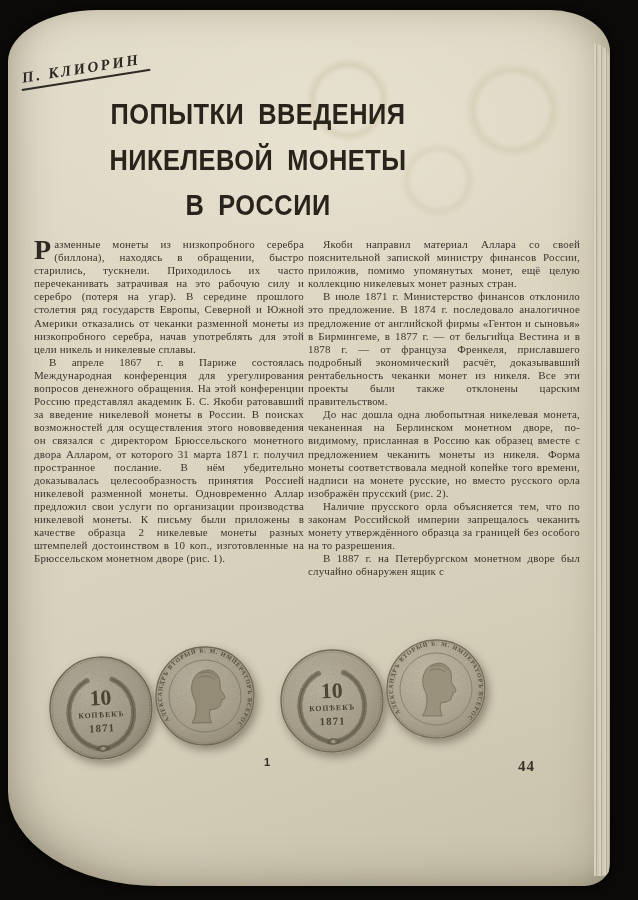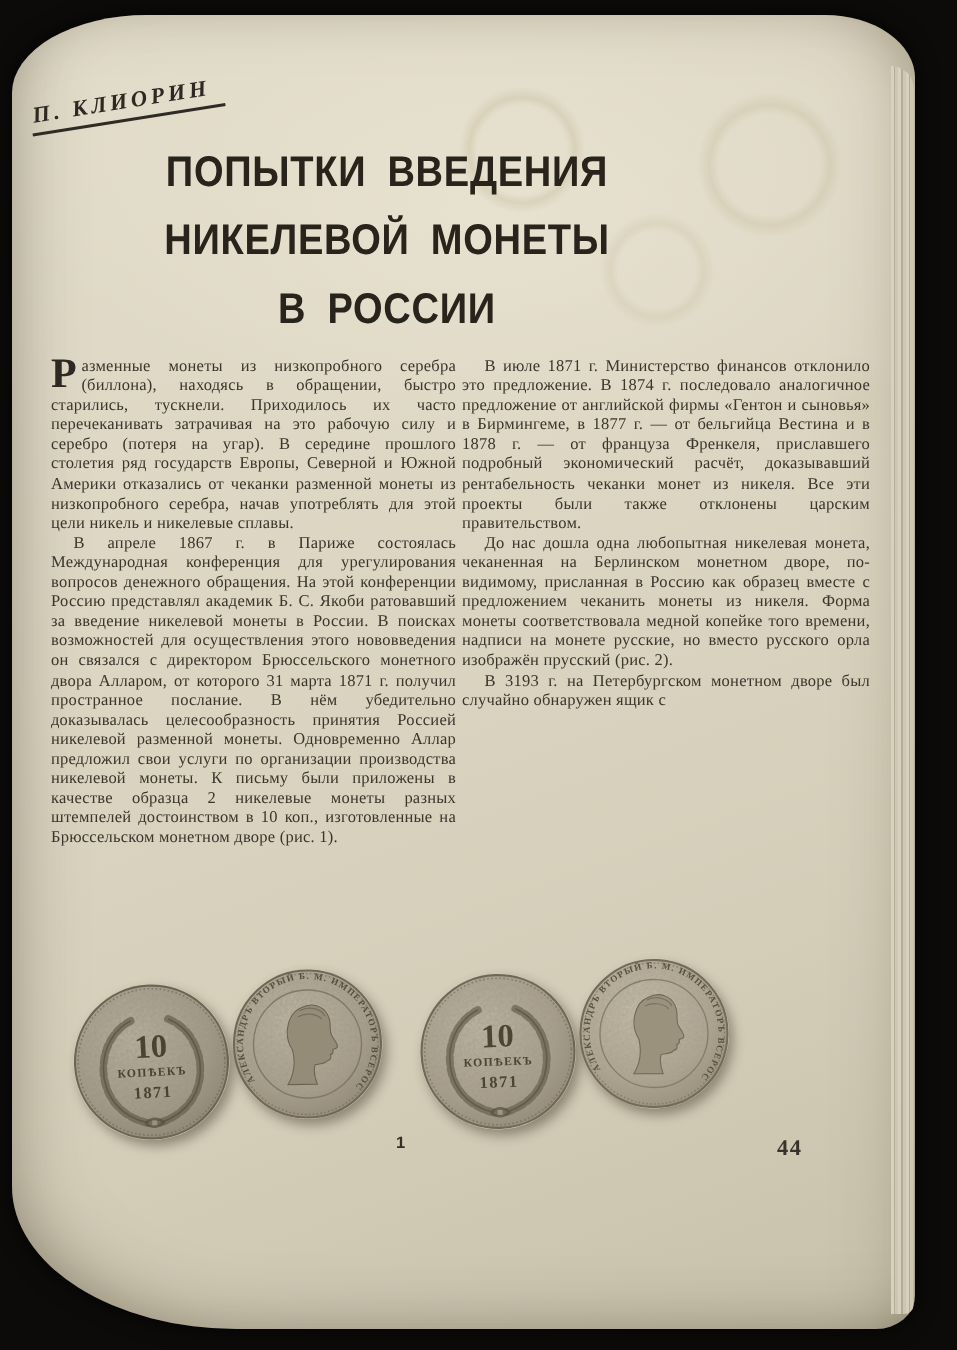--- a/index.html
+++ b/index.html
@@ -129,23 +129,25 @@
       <span>НИКЕЛЕВОЙ МОНЕТЫ</span>
       <span>В РОССИИ</span>
     </h1>
 
     <div class="col col-left">
       <p class="lead">Разменные монеты из низкопробного серебра (биллона), находясь в обращении, быстро старились, тускнели. Приходилось их часто перечеканивать затрачивая на это рабочую силу и серебро (потеря на угар). В середине прошлого столетия ряд государств Европы, Северной и Южной Америки отказались от чеканки разменной монеты из низкопробного серебра, начав употреблять для этой цели никель и никелевые сплавы.</p>
       <p>В апреле 1867 г. в Париже состоялась Международная конференция для урегулирования вопросов денежного обращения. На этой конференции Россию представлял академик Б. С. Якоби ратовавший за введение никелевой монеты в России. В поисках возможностей для осуществления этого нововведения он связался с директором Брюссельского монетного двора Алларом, от которого 31 марта 1871 г. получил пространное послание. В нём убедительно доказывалась целесообразность принятия Россией никелевой разменной монеты. Одновременно Аллар предложил свои услуги по организации производства никелевой монеты. К письму были приложены в качестве образца 2 никелевые монеты разных штемпелей достоинством в 10 коп., изготовленные на Брюссельском монетном дворе (рис. 1).</p>
     </div>
 
     <div class="col col-right">
+      <p>Якоби направил материал Аллара со своей пояснительной запиской министру финансов России, приложив, помимо упомянутых монет, ещё целую коллекцию никелевых монет разных стран.</p>
       <p>В июле 1871 г. Министерство финансов отклонило это предложение. В 1874 г. последовало аналогичное предложение от английской фирмы «Гентон и сыновья» в Бирмингеме, в 1877 г. — от бельгийца Вестина и в 1878 г. — от француза Френкеля, приславшего подробный экономический расчёт, доказывавший рентабельность чеканки монет из никеля. Все эти проекты были также отклонены царским правительством.</p>
       <p>До нас дошла одна любопытная никелевая монета, чеканенная на Берлинском монетном дворе, по-видимому, присланная в Россию как образец вместе с предложением чеканить монеты из никеля. Форма монеты соответствовала медной копейке того времени, надписи на монете русские, но вместо русского орла изображён прусский (рис. 2).</p>
-      <p>В 3193 г. на Петербургском монетном дворе был случайно обнаружен ящик с</p>
+      <p>Наличие прусского орла объясняется тем, что по законам Российской империи запрещалось чеканить монету утверждённого образца за границей без особого на то разрешения.</p>
+      <p>В 1887 г. на Петербургском монетном дворе был случайно обнаружен ящик с</p>
     </div>
 
     <div class="coin coin-1">
       <svg viewBox="0 0 100 100">
         <defs>
             <clipPath id="clipA">
               <circle cx="50" cy="50" r="48"></circle>
             </clipPath>
           </defs>
         <circle class="coin-base" cx="50" cy="50" r="49"></circle>

